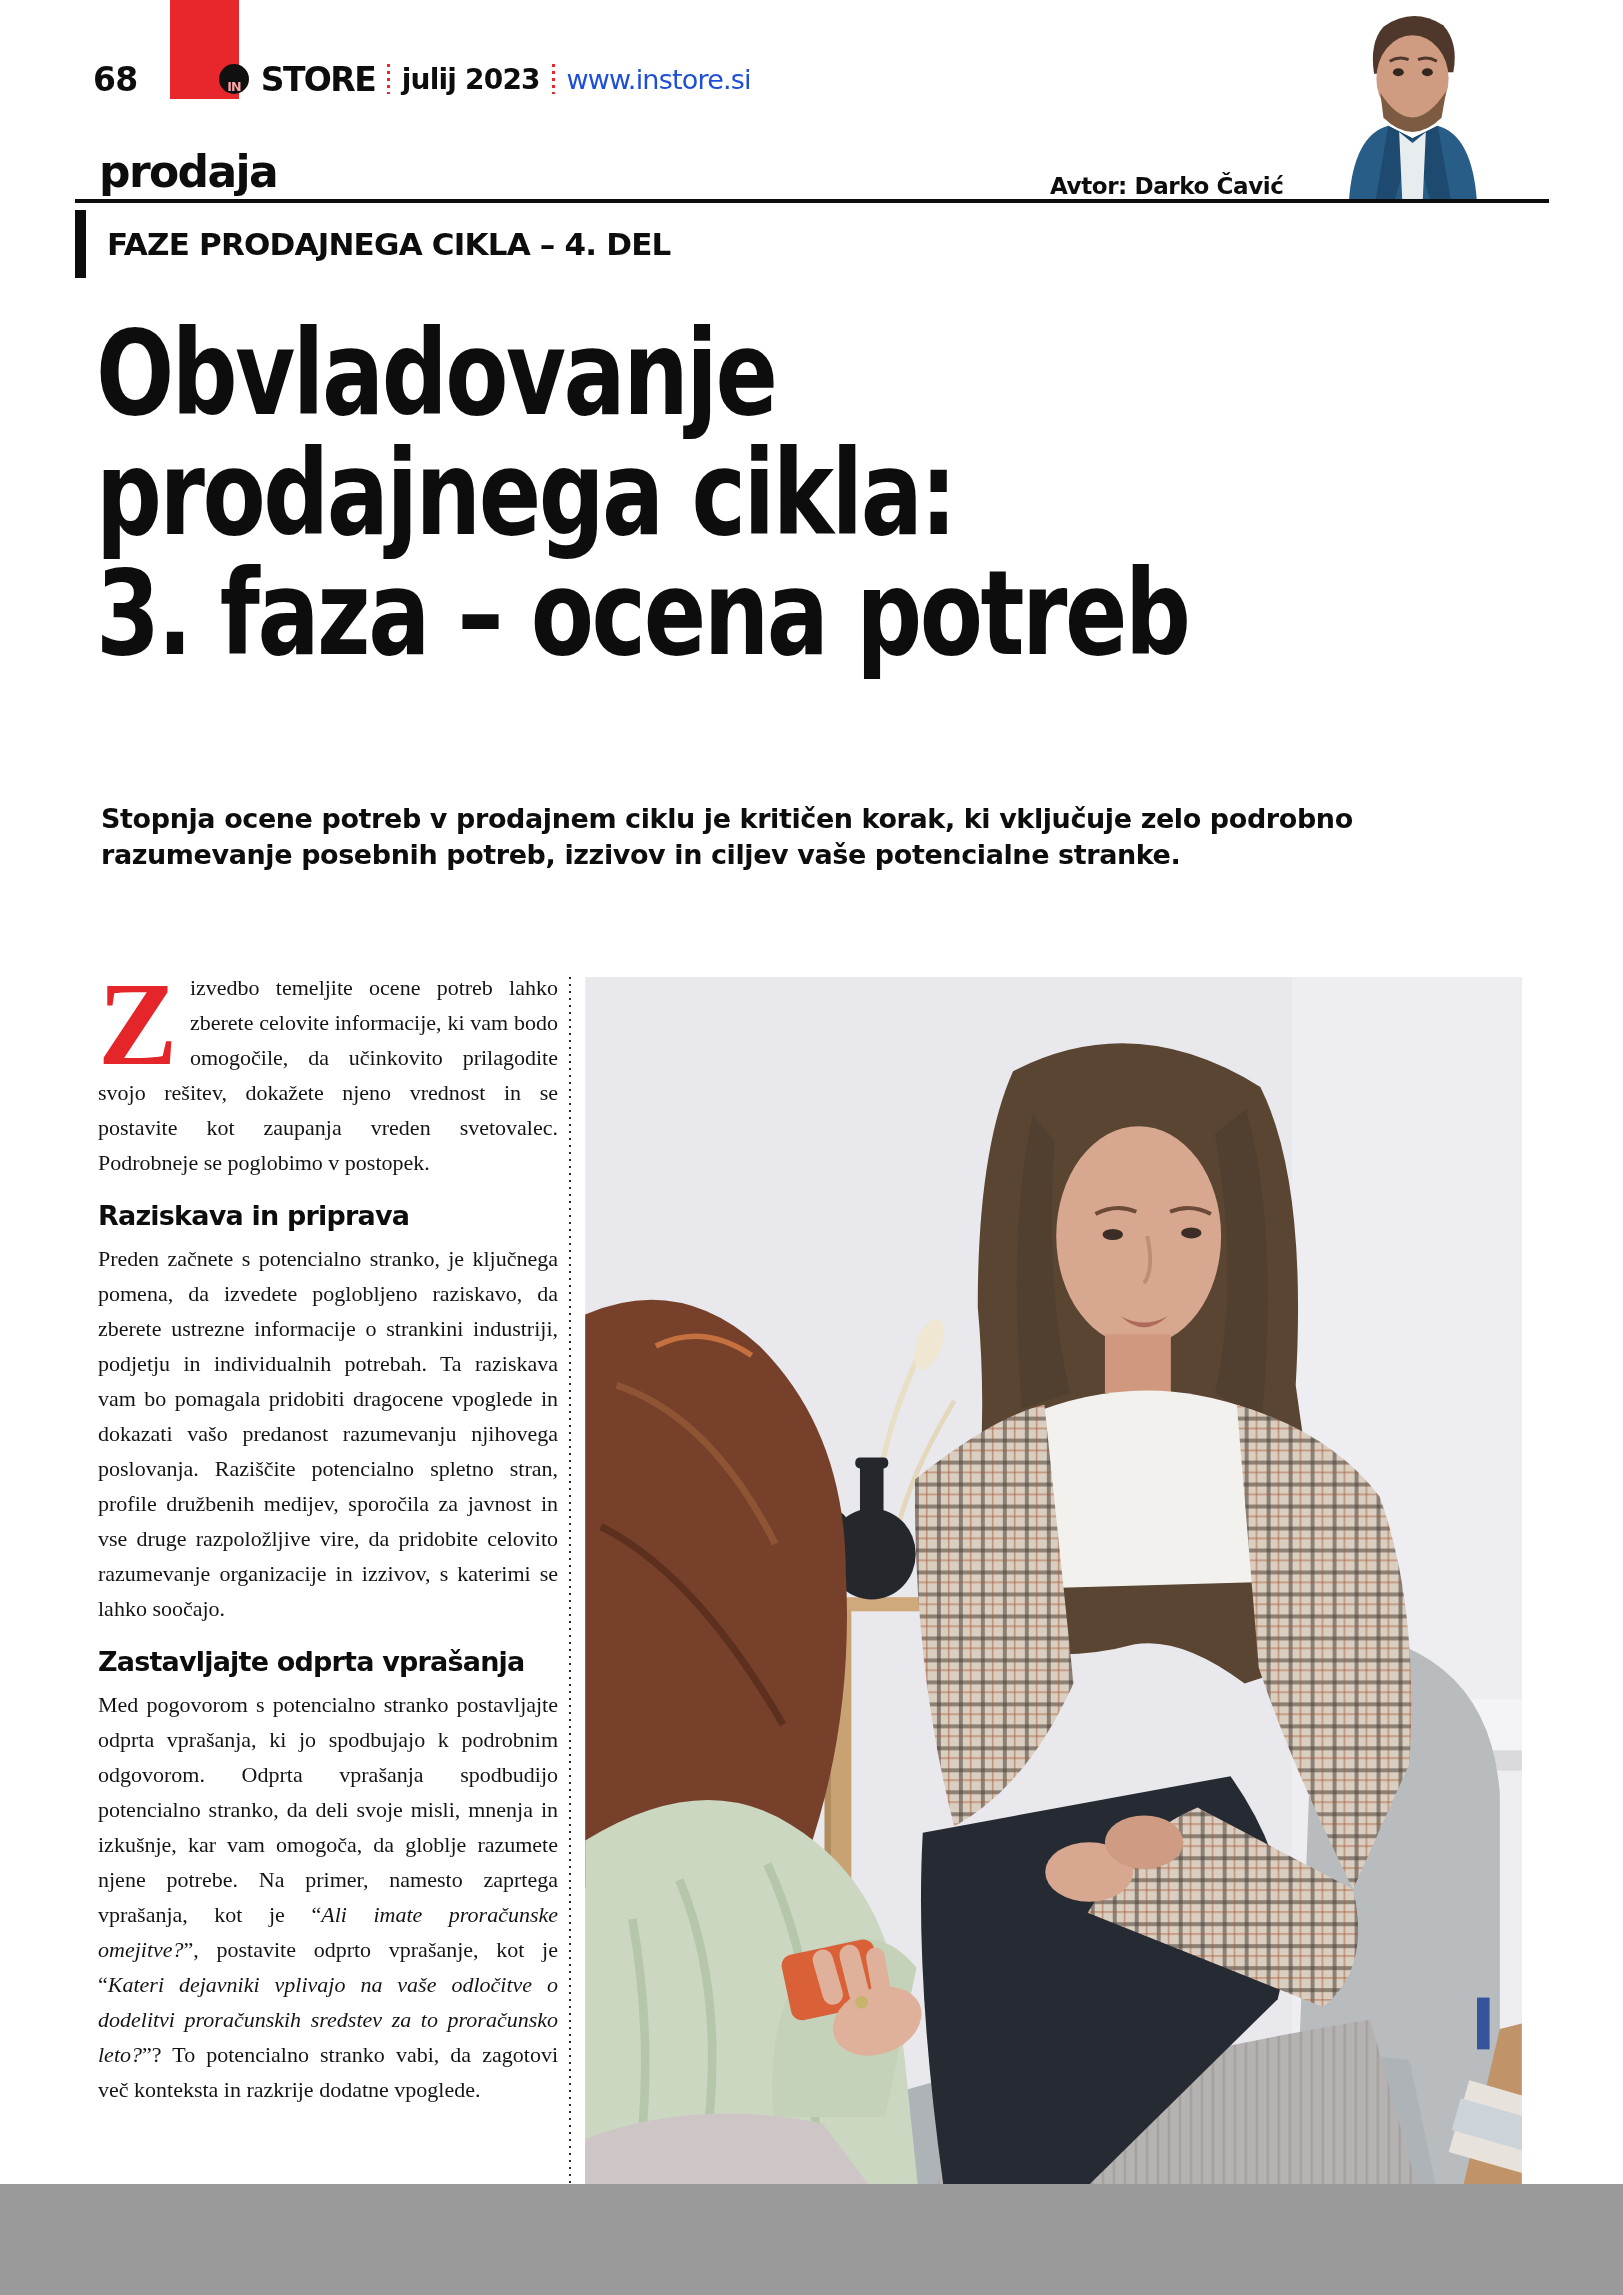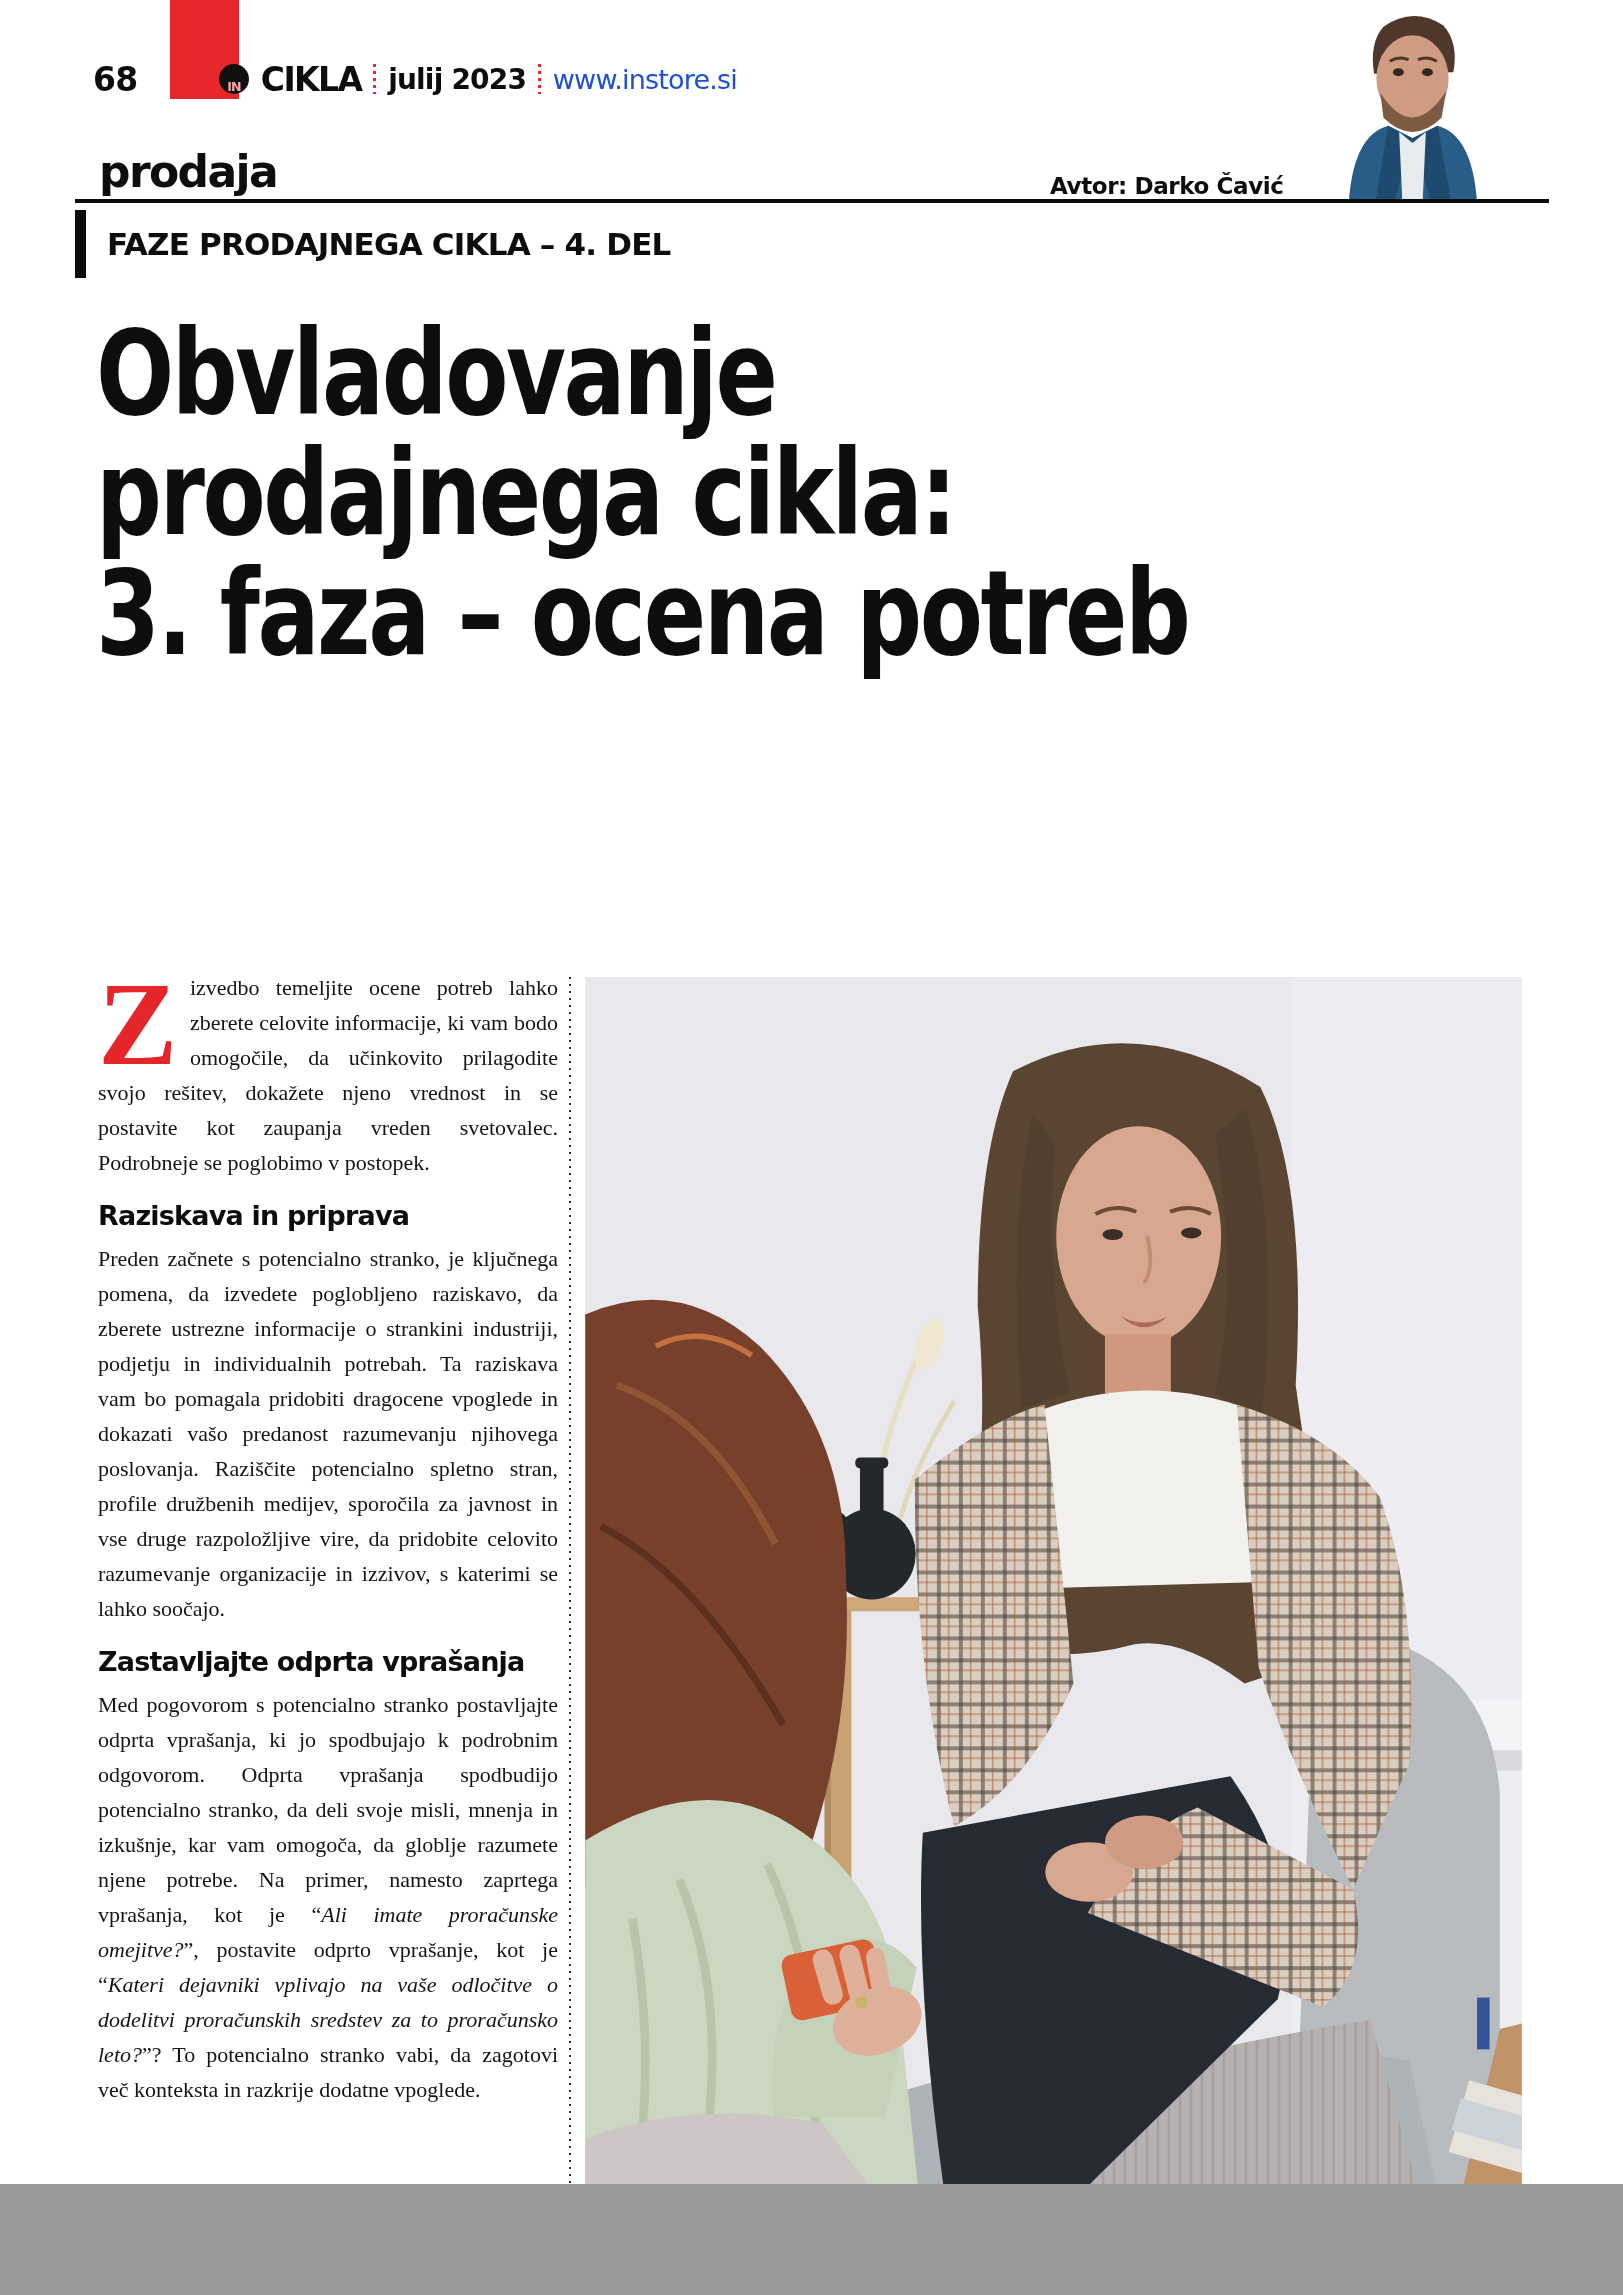--- a/index.html
+++ b/index.html
@@ -54,21 +54,21 @@
 
 <div class="page">
 
   <div class="abs pagenum">68</div>
   <div class="abs redblock"></div>
 
   <div class="abs brandrow">
     <span class="inlogo">
         <span>IN</span>
       </span>
-    <span class="store">CIKLA</span>
+    <span class="store">STORE</span>
     <span class="reddots"></span>
     <span class="issue">julij 2023</span>
     <span class="reddots"></span>
     <span class="site">www.instore.si</span>
   </div>
 
   <div class="abs section">prodaja</div>
   <div class="abs authorcredit">Avtor: Darko Čavić</div>
 
   <svg class="abs authorphoto" viewBox="0 0 266 256" role="img" aria-label="Darko Čavić">
@@ -89,20 +89,21 @@
 
   <div class="abs kickerbar"></div>
   <h2 class="abs kicker" style="margin:0">FAZE PRODAJNEGA CIKLA – 4. DEL</h2>
 
   <h1 class="abs title" style="margin:0">
     <span>Obvladovanje</span>
     <span>prodajnega cikla:</span>
     <span>3. faza – ocena potreb</span>
   </h1>
 
+  <p class="abs lede">Stopnja ocene potreb v prodajnem ciklu je kritičen korak, ki vključuje zelo podrobno razumevanje posebnih potreb, izzivov in ciljev vaše potencialne stranke.</p>
 
   <article class="abs column">
     <p><span class="dropcap">Z</span><span>izvedbo temeljite ocene potreb lahko zberete celovite informacije, ki vam bodo omogočile, da učinkovito prilagodite svojo rešitev, dokažete njeno vrednost in se postavite kot zaupanja vreden svetovalec. Podrobneje se poglobimo v postopek.</span></p>
     <h3>Raziskava in priprava</h3>
     <p>Preden začnete s potencialno stranko, je ključnega pomena, da izvedete poglobljeno raziskavo, da zberete ustrezne informacije o strankini industriji, podjetju in individualnih potrebah. Ta raziskava vam bo pomagala pridobiti dragocene vpoglede in dokazati vašo predanost razumevanju njihovega poslovanja. Raziščite potencialno spletno stran, profile družbenih medijev, sporočila za javnost in vse druge razpoložljive vire, da pridobite celovito razumevanje organizacije in izzivov, s katerimi se lahko soočajo.</p>
     <h3>Zastavljajte odprta vprašanja</h3>
     <p>Med pogovorom s potencialno stranko postavljajte odprta vprašanja, ki jo spodbujajo k podrobnim odgovorom. Odprta vprašanja spodbudijo potencialno stranko, da deli svoje misli, mnenja in izkušnje, kar vam omogoča, da globlje razumete njene potrebe. Na primer, namesto zaprtega vprašanja, kot je “<i>Ali imate proračunske omejitve?</i>”, postavite odprto vprašanje, kot je “<i>Kateri dejavniki vplivajo na vaše odločitve o dodelitvi proračunskih sredstev za to proračunsko leto?</i>”? To potencialno stranko vabi, da zagotovi več konteksta in razkrije dodatne vpoglede.</p>
   </article>
 
   <div class="abs colrule"></div>

